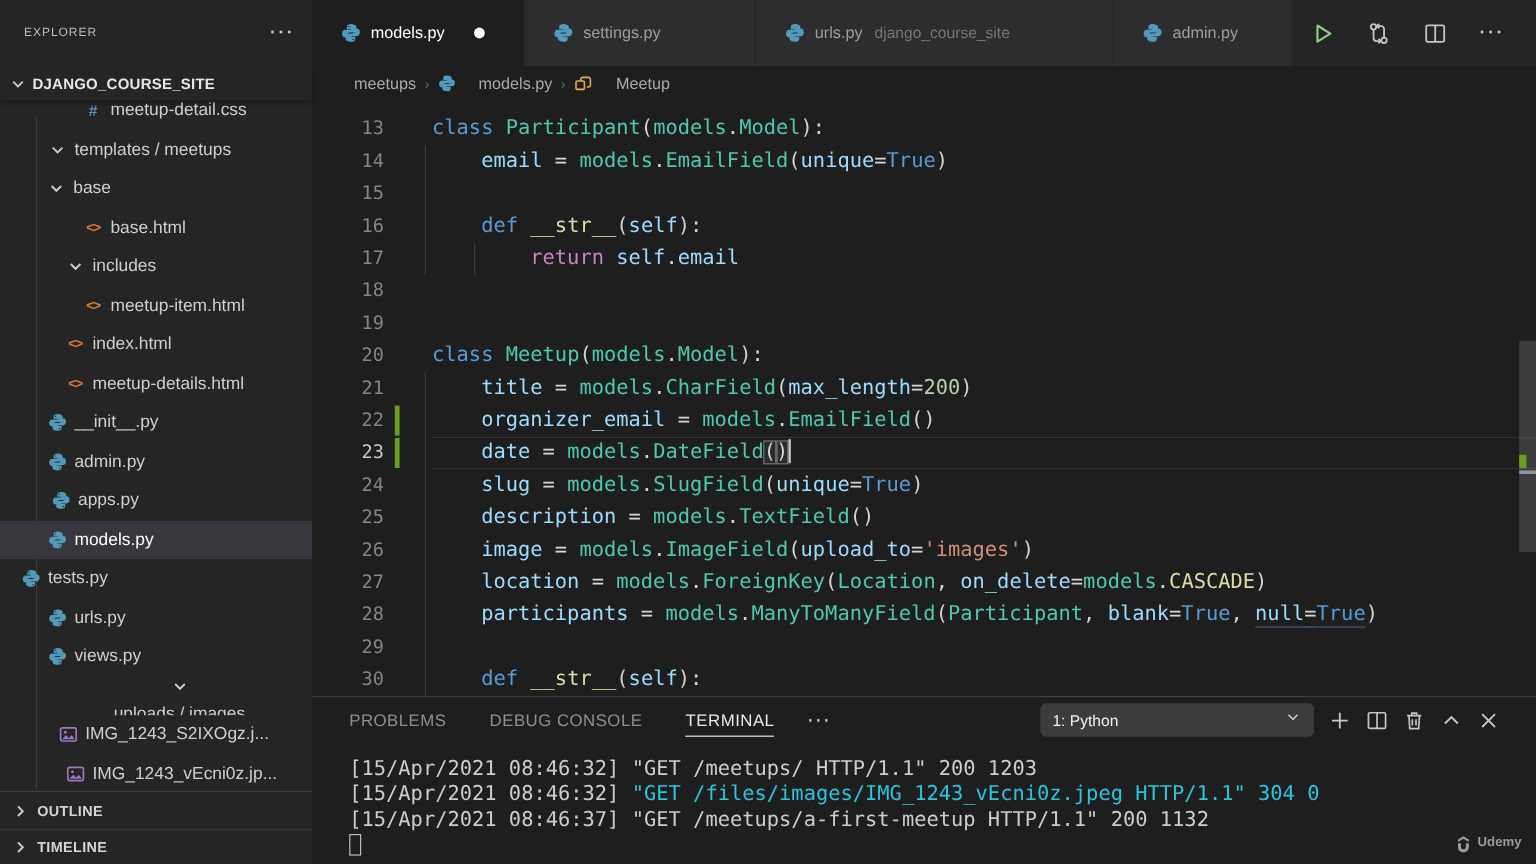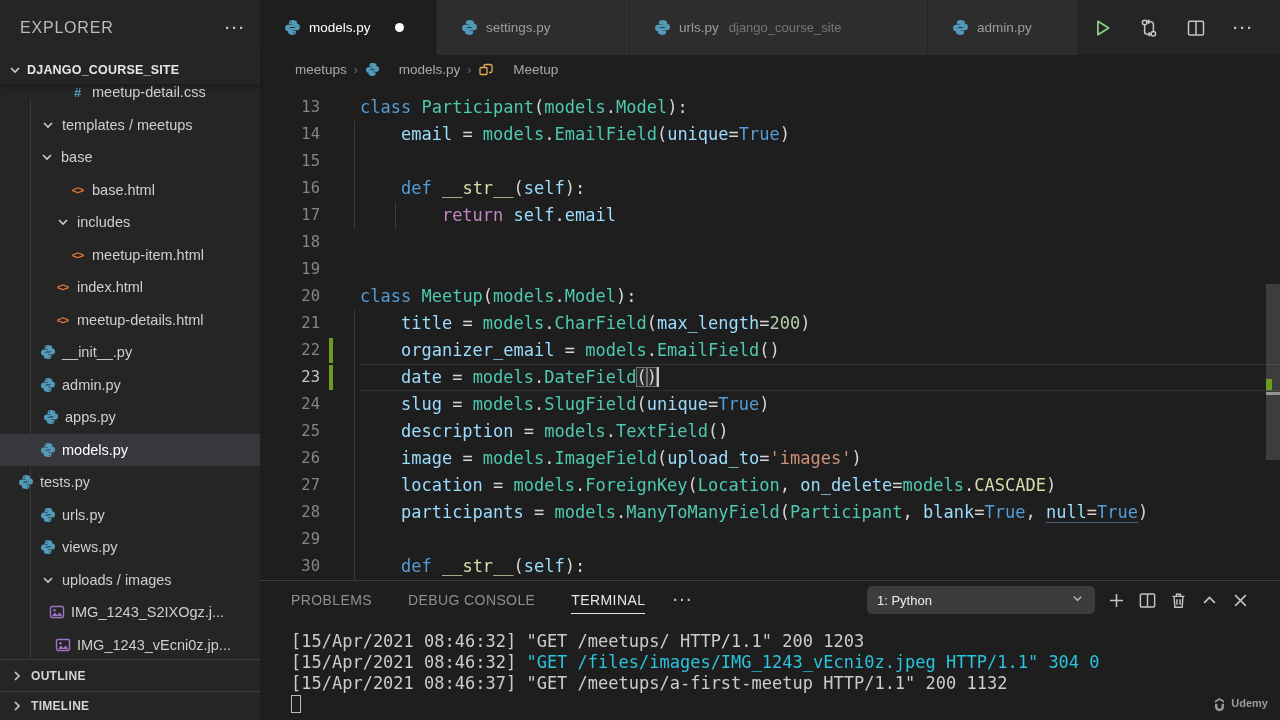--- a/index.html
+++ b/index.html
@@ -3,21 +3,21 @@
 <meta charset="utf-8">
 <style>
   * { margin:0; padding:0; box-sizing:border-box; }
   html,body { width:1280px; height:720px; overflow:hidden; background:#1e1e1e;
     font-family:"Liberation Sans", sans-serif; -webkit-font-smoothing:antialiased; }
 
   
   .sidebar { position:absolute; left:0; top:0; width:260px; height:720px;
     background:var(--sidebar-bg,#252526); color:#cccccc; z-index:5; }
   .explorer-header { height:55px; display:flex; align-items:center; padding:0 14px 0 20px; }
-  .explorer-title { font-size:16px; letter-spacing:.8px; color:#bbbbbb; flex:1; }
+  .explorer-title { font-size:10px; letter-spacing:.8px; color:#bbbbbb; flex:1; }
   .explorer-more { color:#c5c5c5; font-size:16px; font-weight:bold; letter-spacing:2px; cursor:pointer; }
   .root-row { position:relative; z-index:3; height:29px; display:flex; align-items:center;
     gap:4px; padding-left:6px; background:var(--sidebar-bg,#252526);
     box-shadow:0 3px 4px rgba(0,0,0,.25); }
   .root-label { font-size:12.5px; font-weight:700; color:#e7e7e7; letter-spacing:.2px; }
   .tree { position:absolute; left:0; top:76px; right:0; z-index:1; }
   .tree-guide { position:absolute; left:30px; top:22px; width:1px; height:560px; background:#3a3a3a; z-index:0;}
   .trow { height:32.5px; display:flex; align-items:center; gap:6px; font-size:14.5px;
     color:#cfcfcf; white-space:nowrap; overflow:hidden; position:relative; z-index:1; cursor:pointer; }
   .trow.sel { background:#37373d; color:#ffffff; }
@@ -237,21 +237,21 @@
       </div>
       <div class="trow" style="padding-left: 39px;">
         <span class="ticon icon-py">
           <svg width="16" height="16" viewBox="0 0 16 16" fill="currentColor">
             <path d="M7.9 1C6.1 1 4.7 1.7 4.7 3.1V5h3.2v.5H3.4C2 5.5 1 6.7 1 8.5s1 3 2.4 3h1.4V9.8c0-1.2 1-2.2 2.2-2.2h3.2c1.1 0 2-.9 2-2V3.1C12.2 1.7 9.7 1 7.9 1zM6.3 2.3a.6.6 0 110 1.2.6.6 0 010-1.2z"></path>
             <path d="M8.1 15c1.8 0 3.2-.7 3.2-2.1V11H8.1v-.5h4.5c1.4 0 2.4-1.2 2.4-3s-1-3-2.4-3h-1.4v1.7c0 1.2-1 2.2-2.2 2.2H5.8c-1.1 0-2 .9-2 2v2.4C3.8 14.3 6.3 15 8.1 15zm1.6-1.3a.6.6 0 110-1.2.6.6 0 010 1.2z"></path>
           </svg>
         </span>
         <span class="tlabel2">views.py</span>
       </div>
-      <div class="trow" style="padding-left: 39px;">
+      <div class="trow" style="padding-left: 39px; flex-direction: column;">
         <span class="ticon">
           <svg width="16" height="16" viewBox="0 0 16 16">
             <path d="M4 6l4 4 4-4" fill="none" stroke="#cccccc" stroke-width="1.6"></path>
           </svg>
         </span>
         <span class="tlabel2">uploads / images</span>
       </div>
       <div class="trow" style="padding-left: 48px;">
         <span class="ticon icon-img">
           <svg width="16" height="16" viewBox="0 0 16 16">

